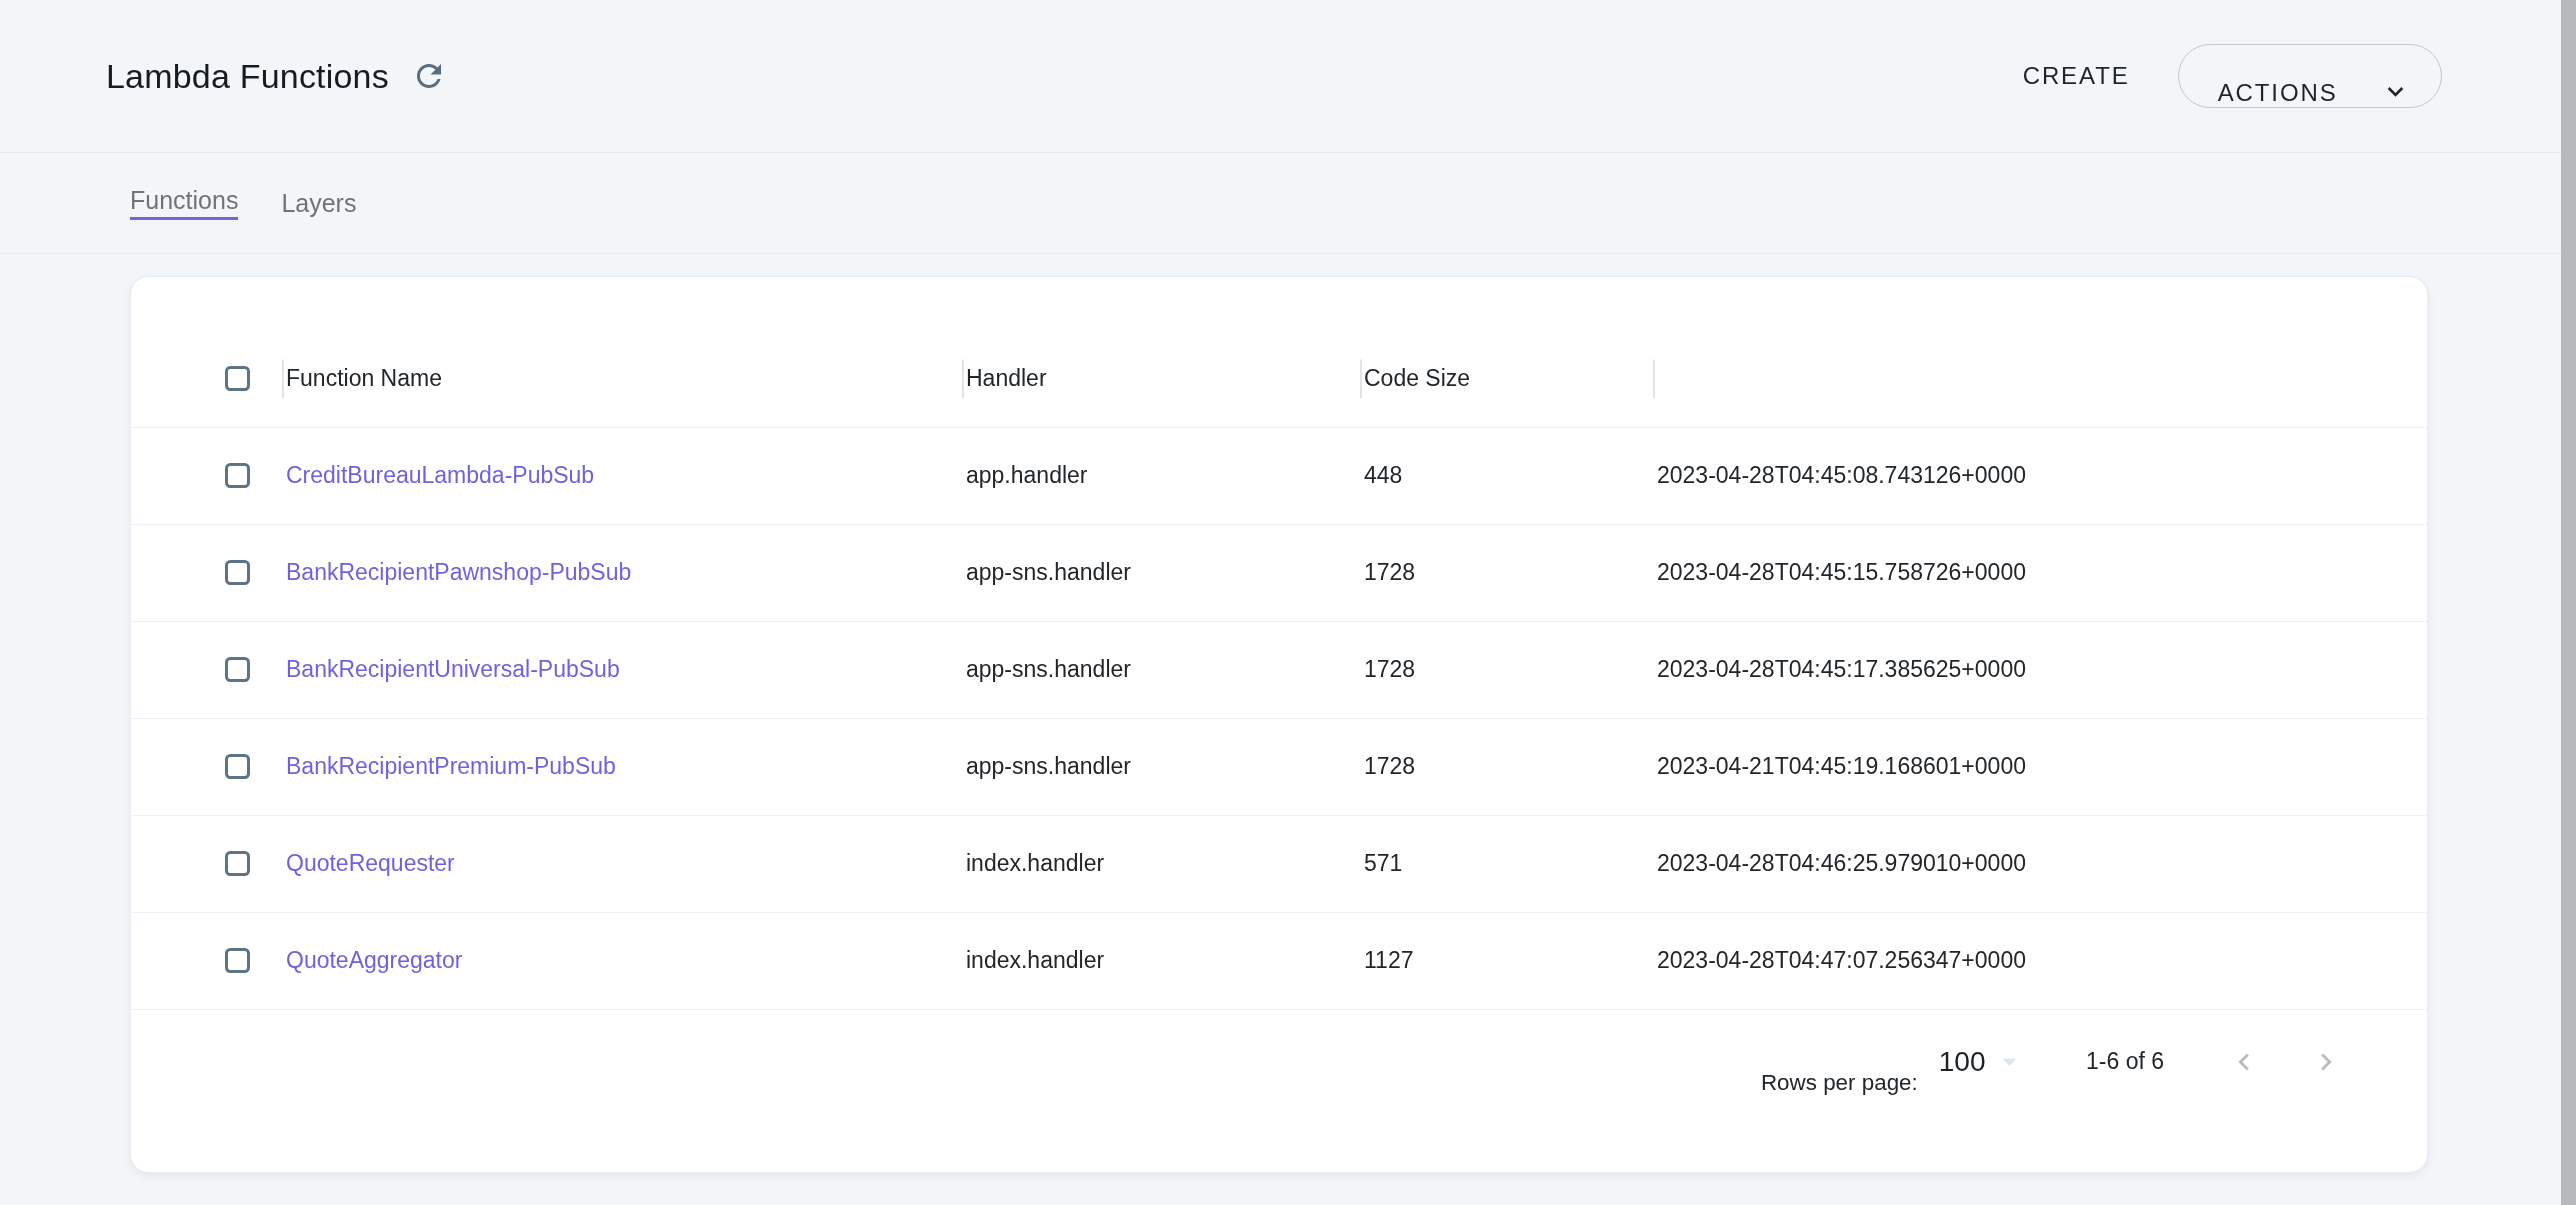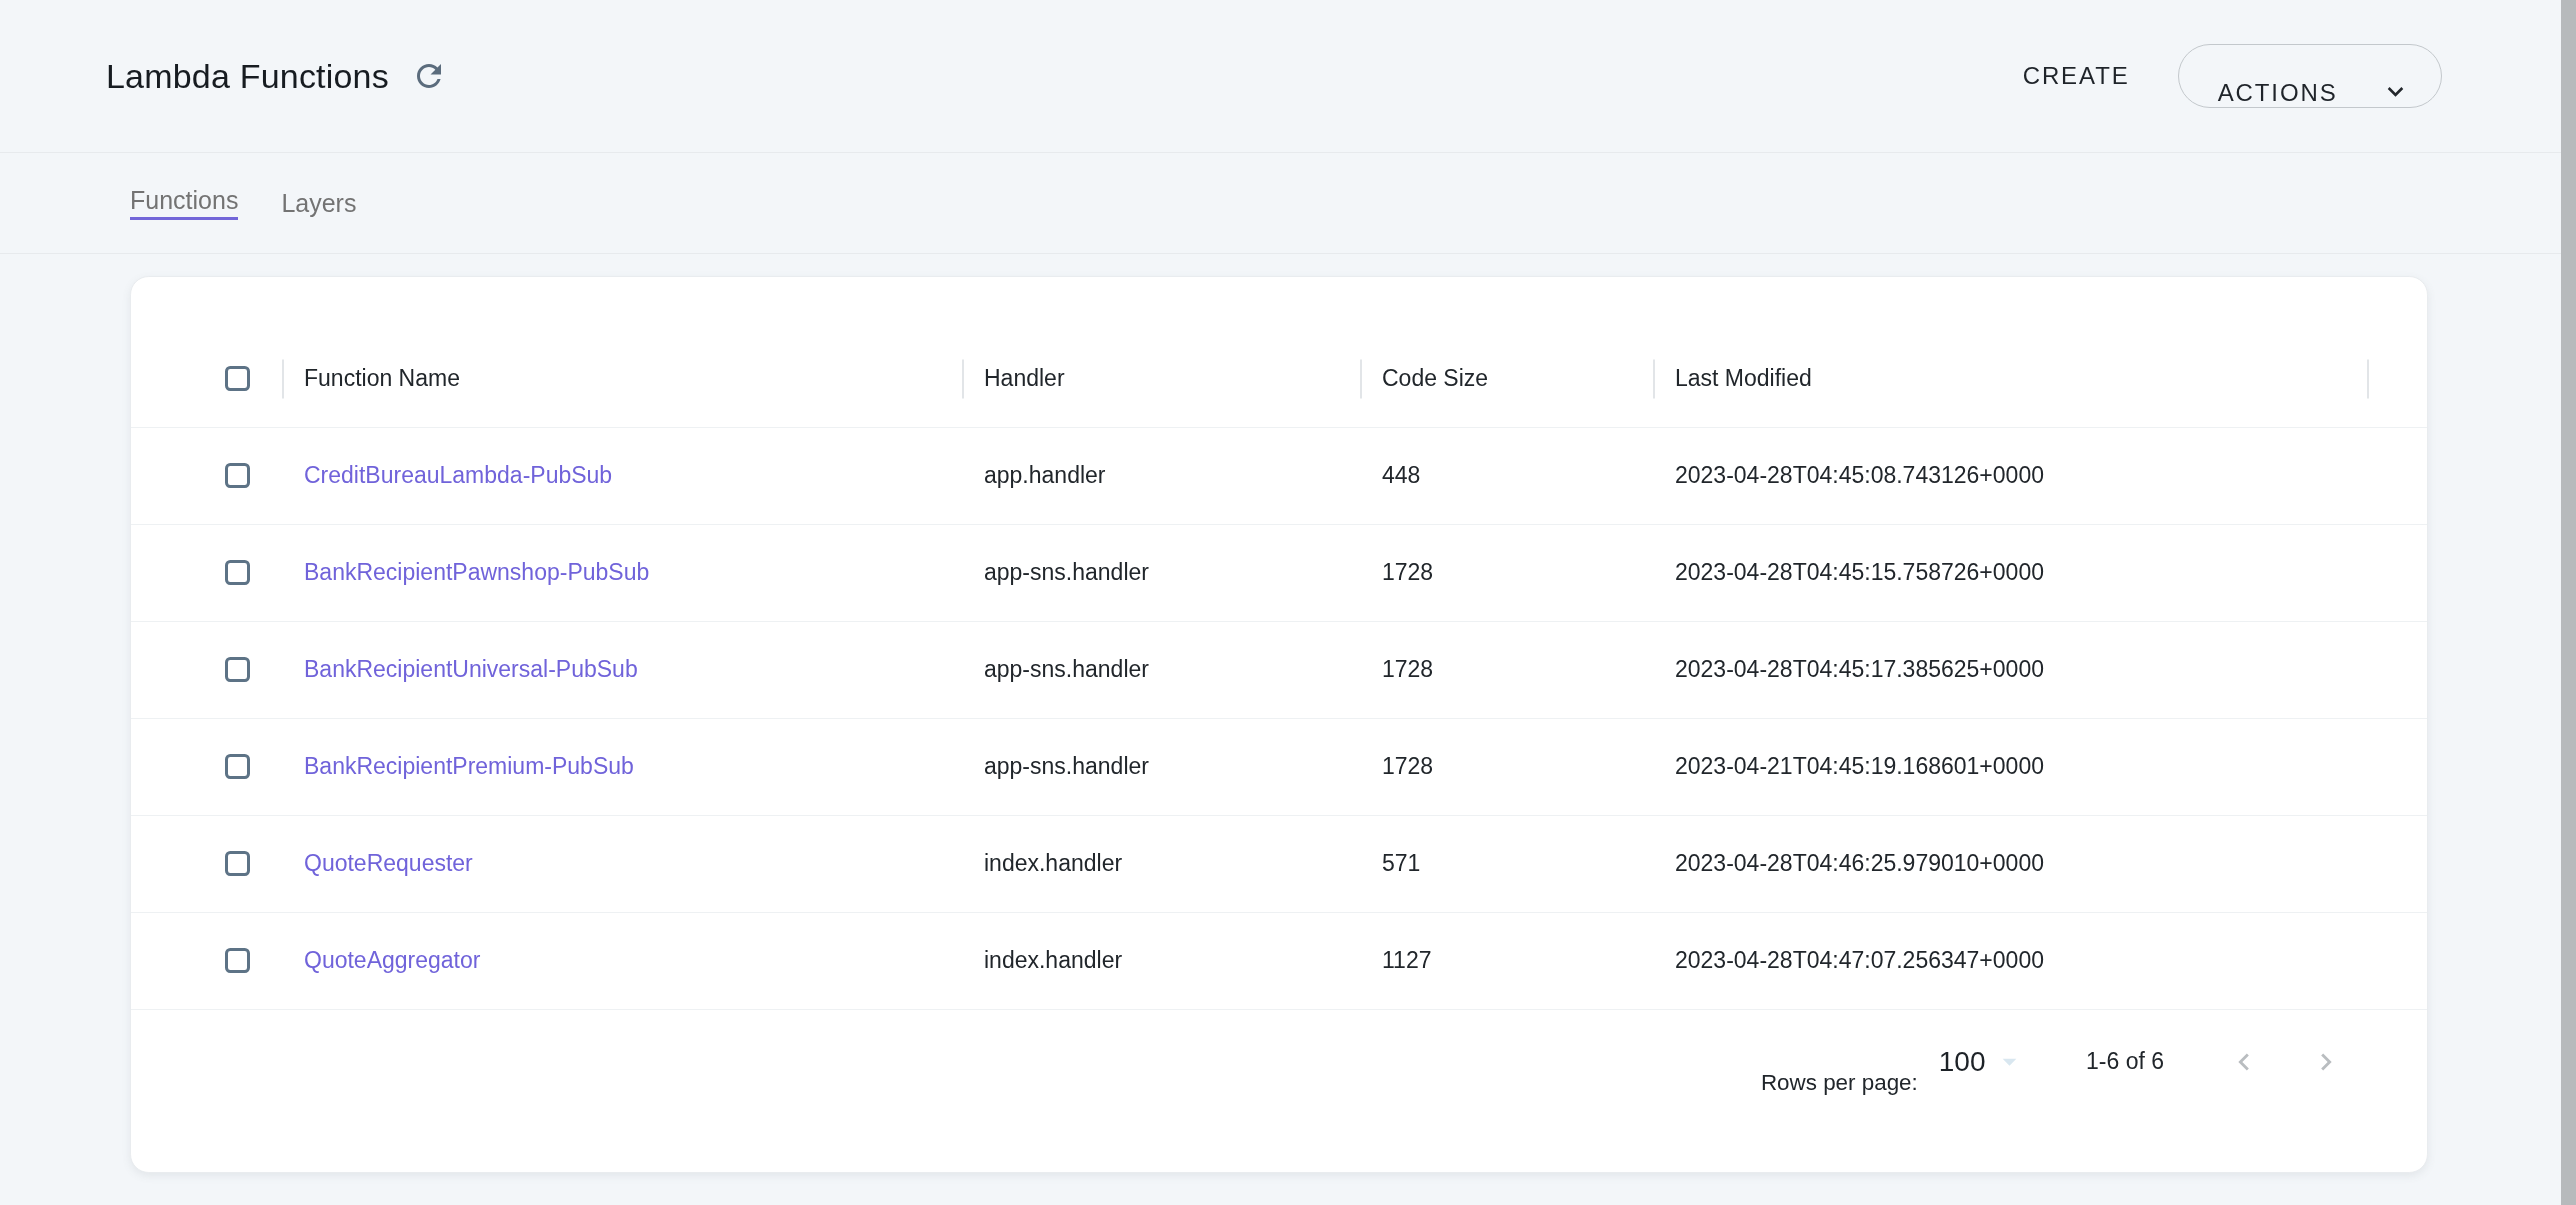--- a/index.html
+++ b/index.html
@@ -72,21 +72,21 @@
   .trow {
     display:grid;
     grid-template-columns:94px 680px 398px 293px 714px;
     padding-left:59px;
     height:97px;
     align-items:center;
   }
   .thead { border-bottom:1.5px solid #eef1f3; }
   .trow.data-row { border-bottom:1.5px solid #eef1f3; }
   .cell { display:flex; align-items:center; height:100%; position:relative; font-size:23px; }
-  .cell.pad { padding-left:20px; }
+  .cell.pad { padding-left:2px; }
   .thead .cell { font-weight:500; color:#21262b; cursor:pointer; }
   .thead .cell::after {
     content:""; position:absolute; right:0; top:50%;
     transform:translateY(-50%);
     width:2.2px; height:39px; background:#e2e5e8;
   }
   .c-check { justify-content:center; }
   .checkbox {
     display:inline-block; width:25px; height:25px;
     border:3px solid #5d7386; border-radius:5.2px;
@@ -157,21 +157,20 @@
   <section class="card">
     <div class="grid">
 
       <div class="trow thead">
         <div class="cell c-check">
           <span class="checkbox"></span>
         </div>
         <div class="cell pad">Function Name</div>
         <div class="cell pad">Handler</div>
         <div class="cell pad">Code Size</div>
-        <div class="cell pad">Last Modified</div>
       </div>
 
       <div id="rows-container">
   <div class="trow data-row">
     <div class="cell c-check">
       <span class="checkbox"></span>
     </div>
     <div class="cell pad">
               <a class="fn-link">CreditBureauLambda-PubSub</a>
             </div>

